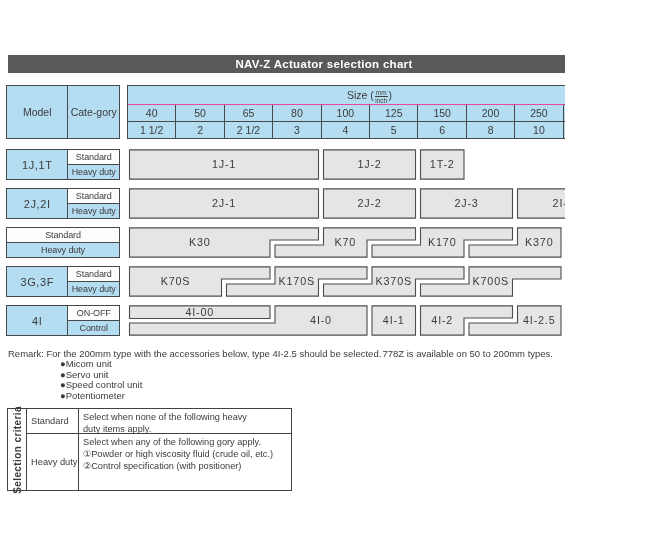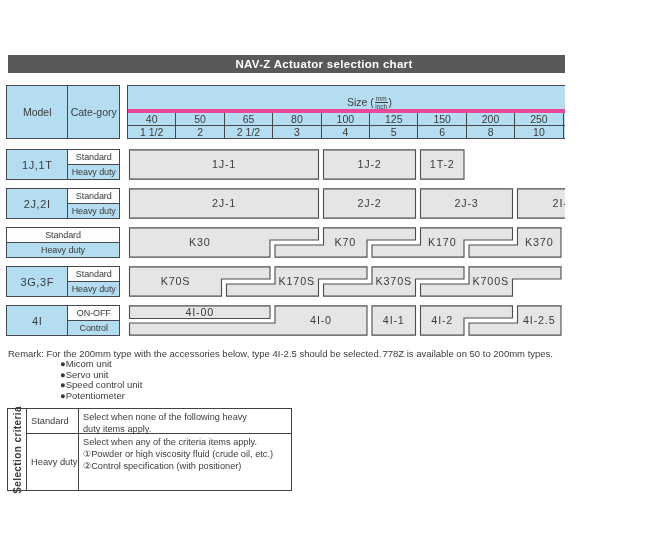--- a/index.html
+++ b/index.html
@@ -11,22 +11,22 @@
 
   
   .model-cat-header{position:absolute;left:6px;top:85px;width:114px;height:54px;display:flex;
                     background:#b4ddf1;border:1.4px solid #46484c;box-sizing:border-box;}
   .model-cell{width:54%;border-right:1px solid #46484c;display:flex;align-items:center;justify-content:center;font-size:10.5px;}
   .cat-cell{flex:1;display:flex;flex-direction:row;align-items:center;justify-content:center;font-size:10.5px;line-height:11px;}
 
   
   .size-table{position:absolute;left:127px;top:85px;width:485px;height:54px;border:1.4px solid #46484c;
               box-sizing:border-box;background:#b4ddf1;display:flex;flex-direction:column;}
-  .size-title-row{height:19px;min-height:19px;border-bottom:4px solid #ec4899;display:flex;align-items:center;
-                  justify-content:center;font-size:10.5px;box-sizing:border-box;margin-top:8px;}
+  .size-title-row{height:19px;min-height:19px;border-bottom:1px solid #ec4899;display:flex;align-items:center;
+                  justify-content:center;font-size:10.5px;box-sizing:border-box;}
   .size-row{display:flex;flex:1;box-sizing:border-box;}
   .size-row.mid{border-bottom:1px solid #46484c;}
   .size-cell{flex:1;display:flex;align-items:center;justify-content:center;font-size:10.5px;
              border-right:1px solid #46484c;box-sizing:border-box;}
   .size-cell:last-child{border-right:none;}
   .frac{display:inline-flex;flex-direction:column;align-items:center;font-size:6.5px;line-height:7px;margin:0 1px;transform:translateY(1px);}
   .frac-top{border-bottom:1px solid #3b3b3b;padding:0 1px;}
   .paren{font-size:10.5px;}
 
   
@@ -229,21 +229,21 @@
         <div class="crit-row std">
           <div class="crit-label">Standard</div>
           <div class="crit-text">
             <div class="crit-line">Select when none of the following heavy</div>
             <div class="crit-line">duty items apply.</div>
           </div>
         </div>
         <div class="crit-row hd">
           <div class="crit-label">Heavy duty</div>
           <div class="crit-text">
-            <div class="crit-line">Select when any of the criteria items apply.</div>
+            <div class="crit-line">Select when any of the following gory apply.</div>
             <div class="crit-line">①Powder or high viscosity fluid (crude oil, etc.)</div>
             <div class="crit-line">②Control specification (with positioner)</div>
           </div>
         </div>
       </div>
   </div>
 
 </div>
 
 </body></html>

